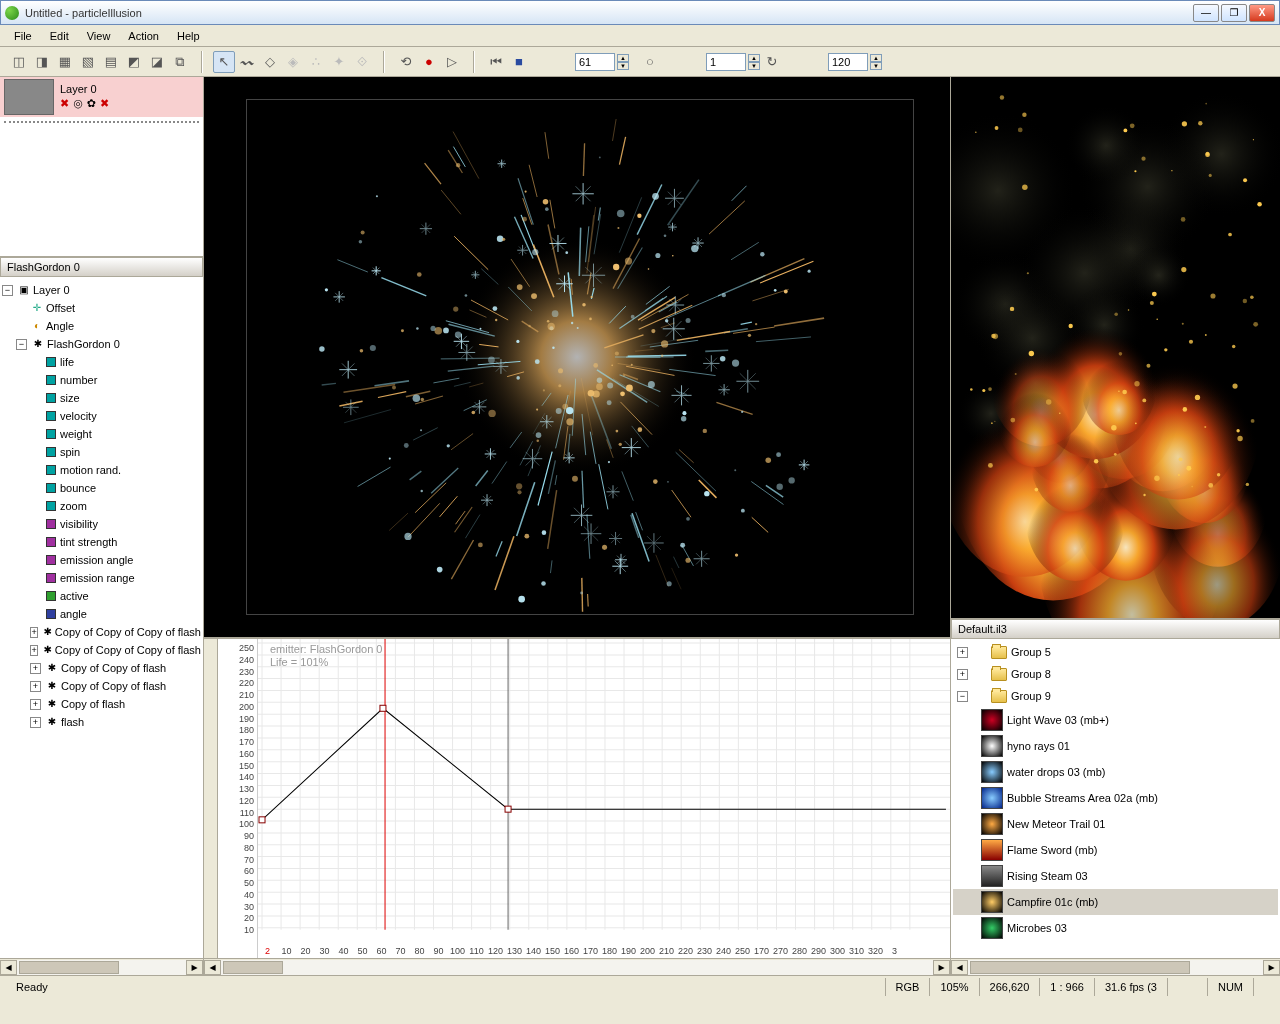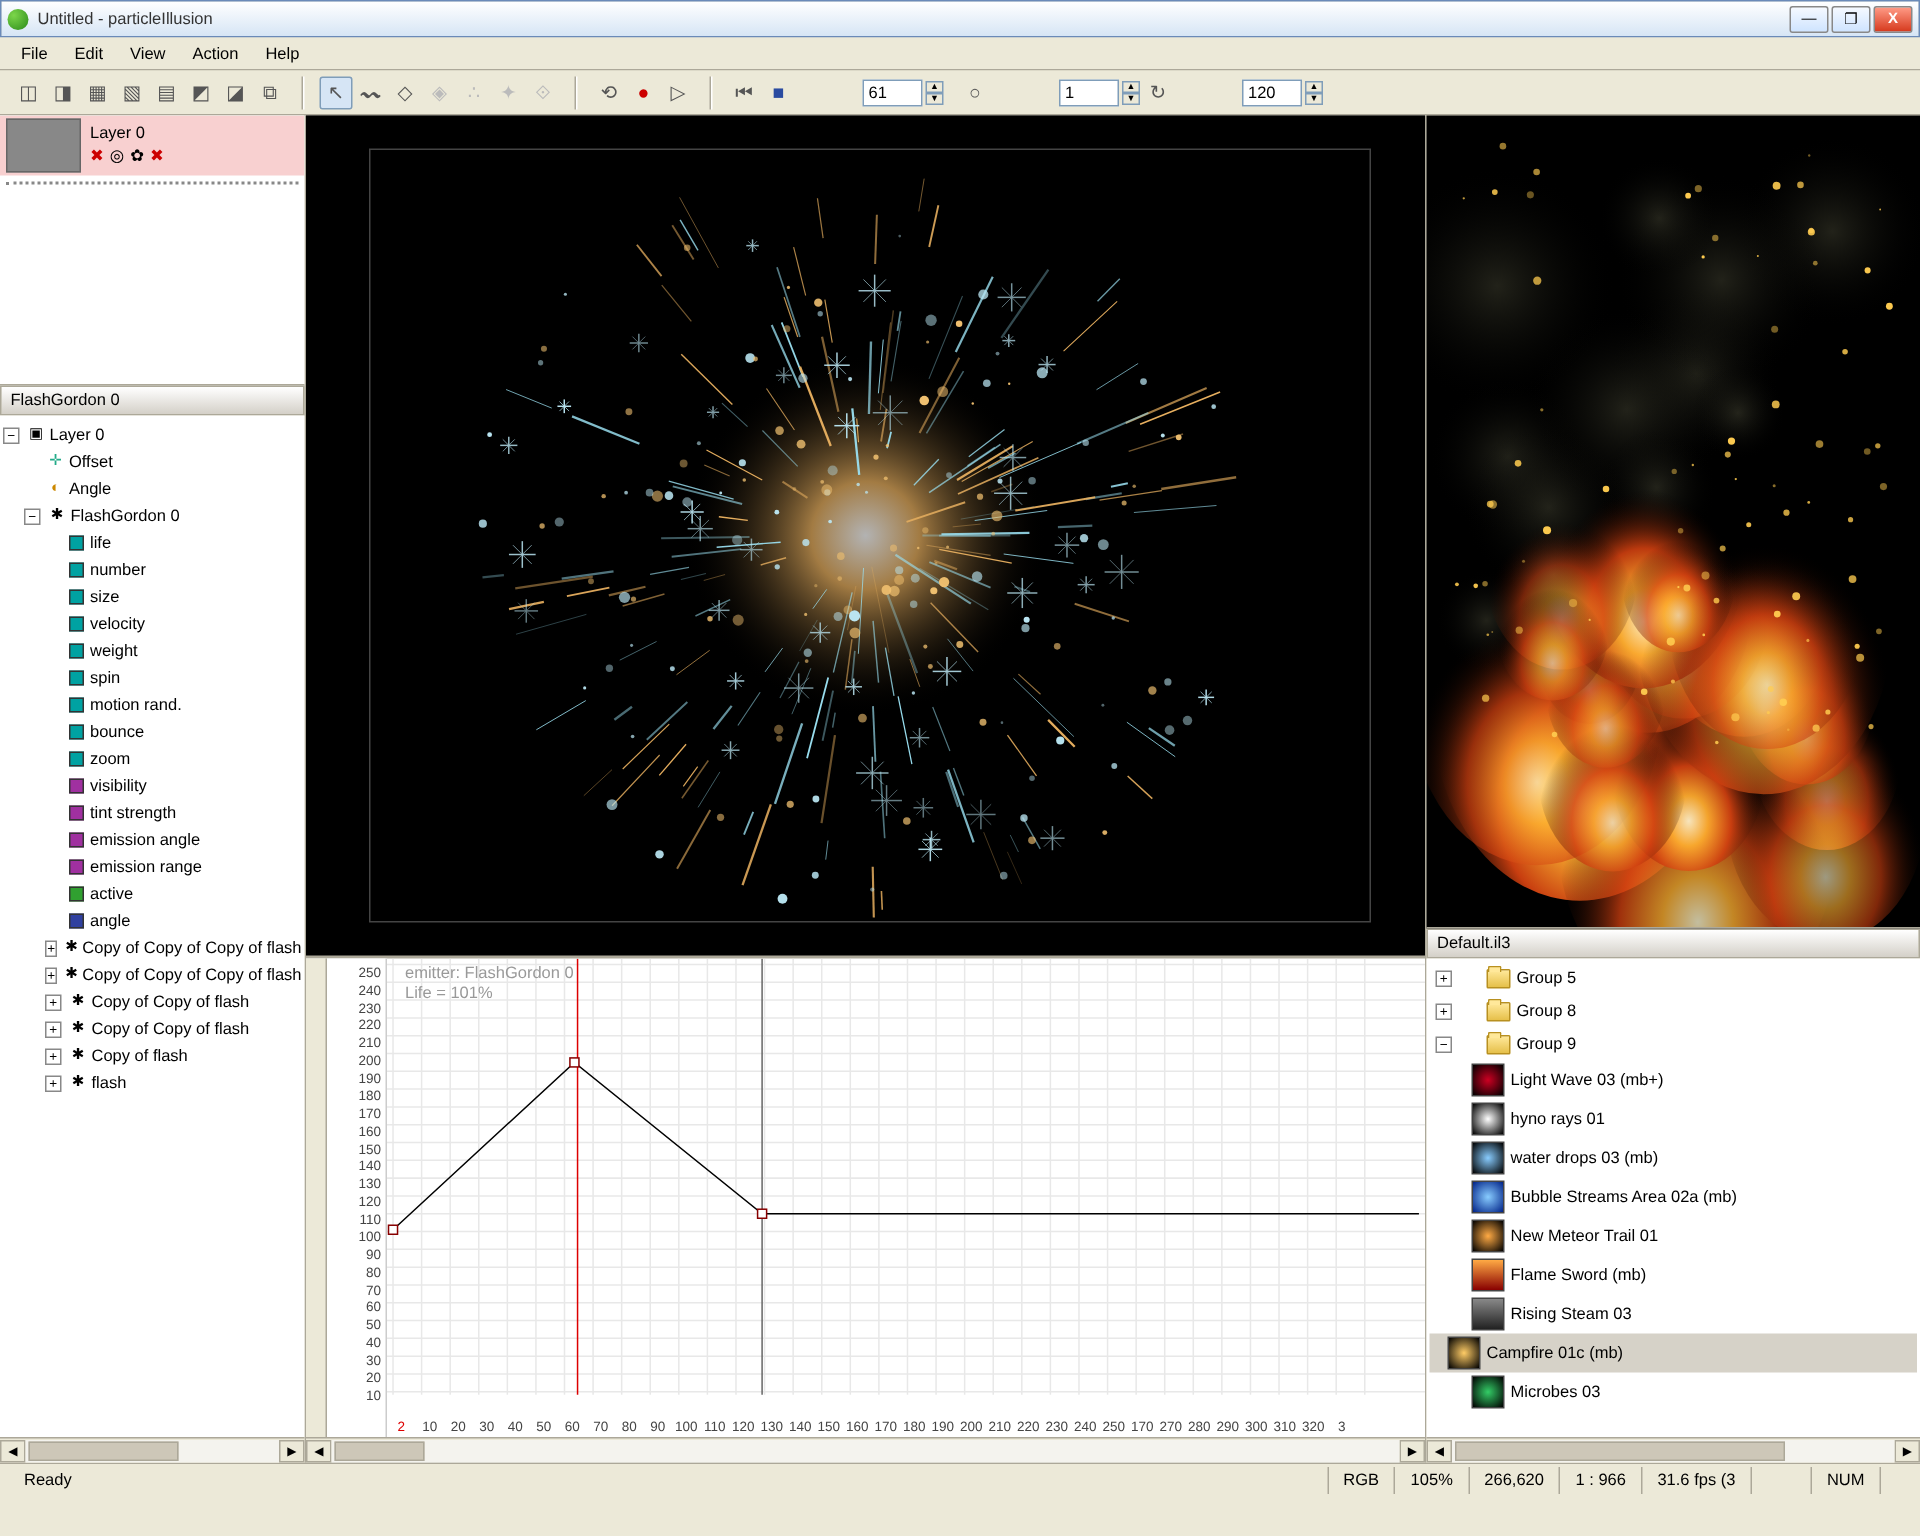--- a/index.html
+++ b/index.html
@@ -29,21 +29,21 @@
 .layer-ctrls { display:flex; gap:4px; padding:2px 0; font-size:13px;}
 .layer-ctrls span{cursor:pointer;}
 .dotted { border-top:2px dotted #888; margin:4px 4px;}
 .emitter-title { background:linear-gradient(#fff,#d4d0c8); border:1px solid #aca899; padding:3px 6px; font-weight:normal;}
 .tree { flex:1; background:#fff; overflow-y:auto; overflow-x:hidden; padding:4px 2px;}
 .tree-node { display:flex; align-items:center; padding:1px 0; white-space:nowrap; cursor:pointer; line-height:16px;}
 .tree-exp { width:11px; height:11px; border:1px solid #888; background:#fff; display:inline-flex; align-items:center; justify-content:center; font-size:9px; margin-right:2px; line-height:9px;}
 .tree-spacer { display:inline-block; width:13px; }
 .tree-ico { width:12px; height:12px; display:inline-flex; align-items:center; justify-content:center; margin:0 3px; font-size:10px;}
 .tree-sq { width:10px; height:10px; border:1px solid #333; display:inline-block; margin:0 4px; }
-.center-col { flex:1; display:flex; flex-direction:column; background:#737373;justify-content:flex-end;}
+.center-col { flex:1; display:flex; flex-direction:column; background:#f9a8d4;justify-content:flex-end;}
 .stage { flex:1; background:#000; position:relative; display:flex; align-items:center; justify-content:center; border-bottom:1px solid #aca899;}
 .stage-frame { position:absolute; left:42px; top:22px; right:36px; bottom:22px; border:1px solid #444;}
 .particle-viz{width:540px;height:540px;position:relative;}
 .graph-panel { height:320px; background:#fff; display:flex; border-top:1px solid #aca899;}
 .graph-yaxis { width:40px; background:#fff; position:relative; border-right:1px solid #ccc;}
 .graph-yaxis div{position:absolute;right:3px;font-size:9px;color:#444;}
 .graph-area { flex:1; position:relative; overflow:hidden;}
 .graph-grid { position:absolute; inset:0; }
 .graph-xaxis { position:absolute; bottom:-2px; left:0; right:0; height:14px; display:flex;}
 .graph-xaxis span{font-size:9px;color:#444;width:19px;text-align:center;}
@@ -1070,21 +1070,21 @@
           <span>New Meteor Trail 01</span>
         </div>
         <div class="lib-node" style="padding-left:28px">
           <span class="preset-thumb" style="background:linear-gradient(#fa4,#800)"></span>
           <span>Flame Sword  (mb)</span>
         </div>
         <div class="lib-node" style="padding-left:28px">
           <span class="preset-thumb" style="background:linear-gradient(#888,#222)"></span>
           <span>Rising Steam 03</span>
         </div>
-        <div class="lib-node selected" style="padding-left:12px">
+        <div class="lib-node selected" style="padding-left:28px">
           <span class="preset-thumb" style="background:radial-gradient(circle,#fc6,#000)"></span>
           <span>Campfire 01c (mb)</span>
         </div>
         <div class="lib-node" style="padding-left:28px">
           <span class="preset-thumb" style="background:radial-gradient(circle,#3c6,#000)"></span>
           <span>Microbes 03</span>
         </div>
       </div>
     <div class="hscroll">
       <div class="arrow">◀</div>

